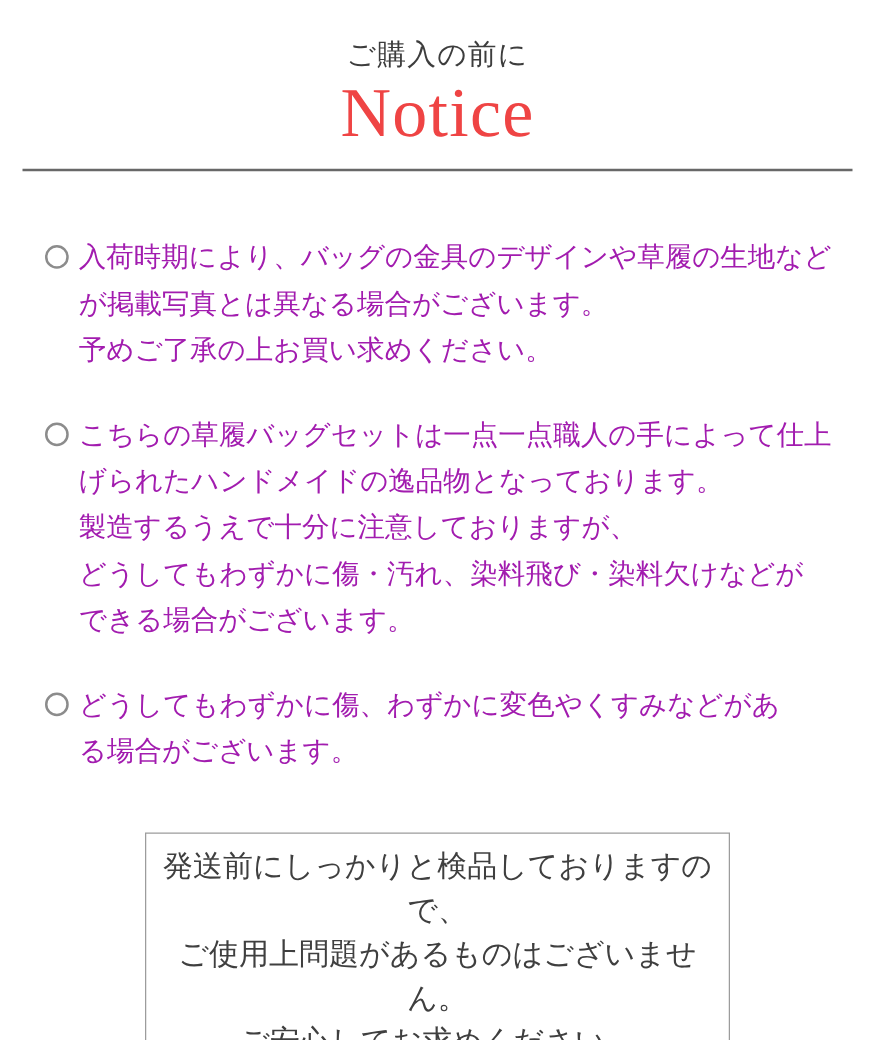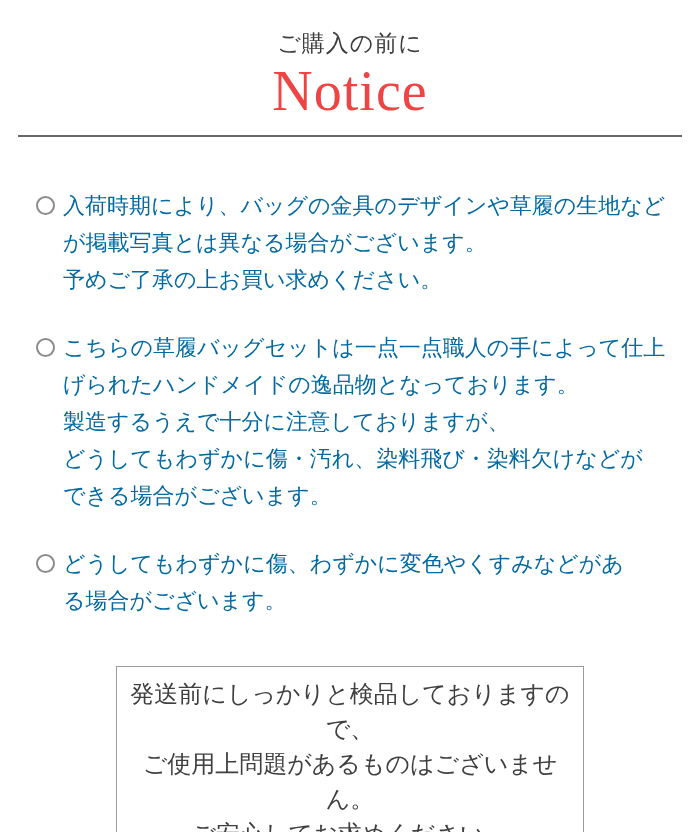--- a/index.html
+++ b/index.html
@@ -50,21 +50,21 @@
     display: block;
     width: 19px;
     height: 19px;
     margin-top: 9px;
     border: 2px solid #8c8c8c;
     border-radius: 50%;
   }
   .notice-text {
     flex: 1;
     white-space: pre-line;
-    color: #0369a1;
+    color: #a21caf;
   }
 
   
   .note-box {
     width: 468px;
     margin: 47px auto 0 auto;
     border: 1px solid #9c9c9c;
     padding: 9px 10px 3px 10px;
     text-align: center;
   }

